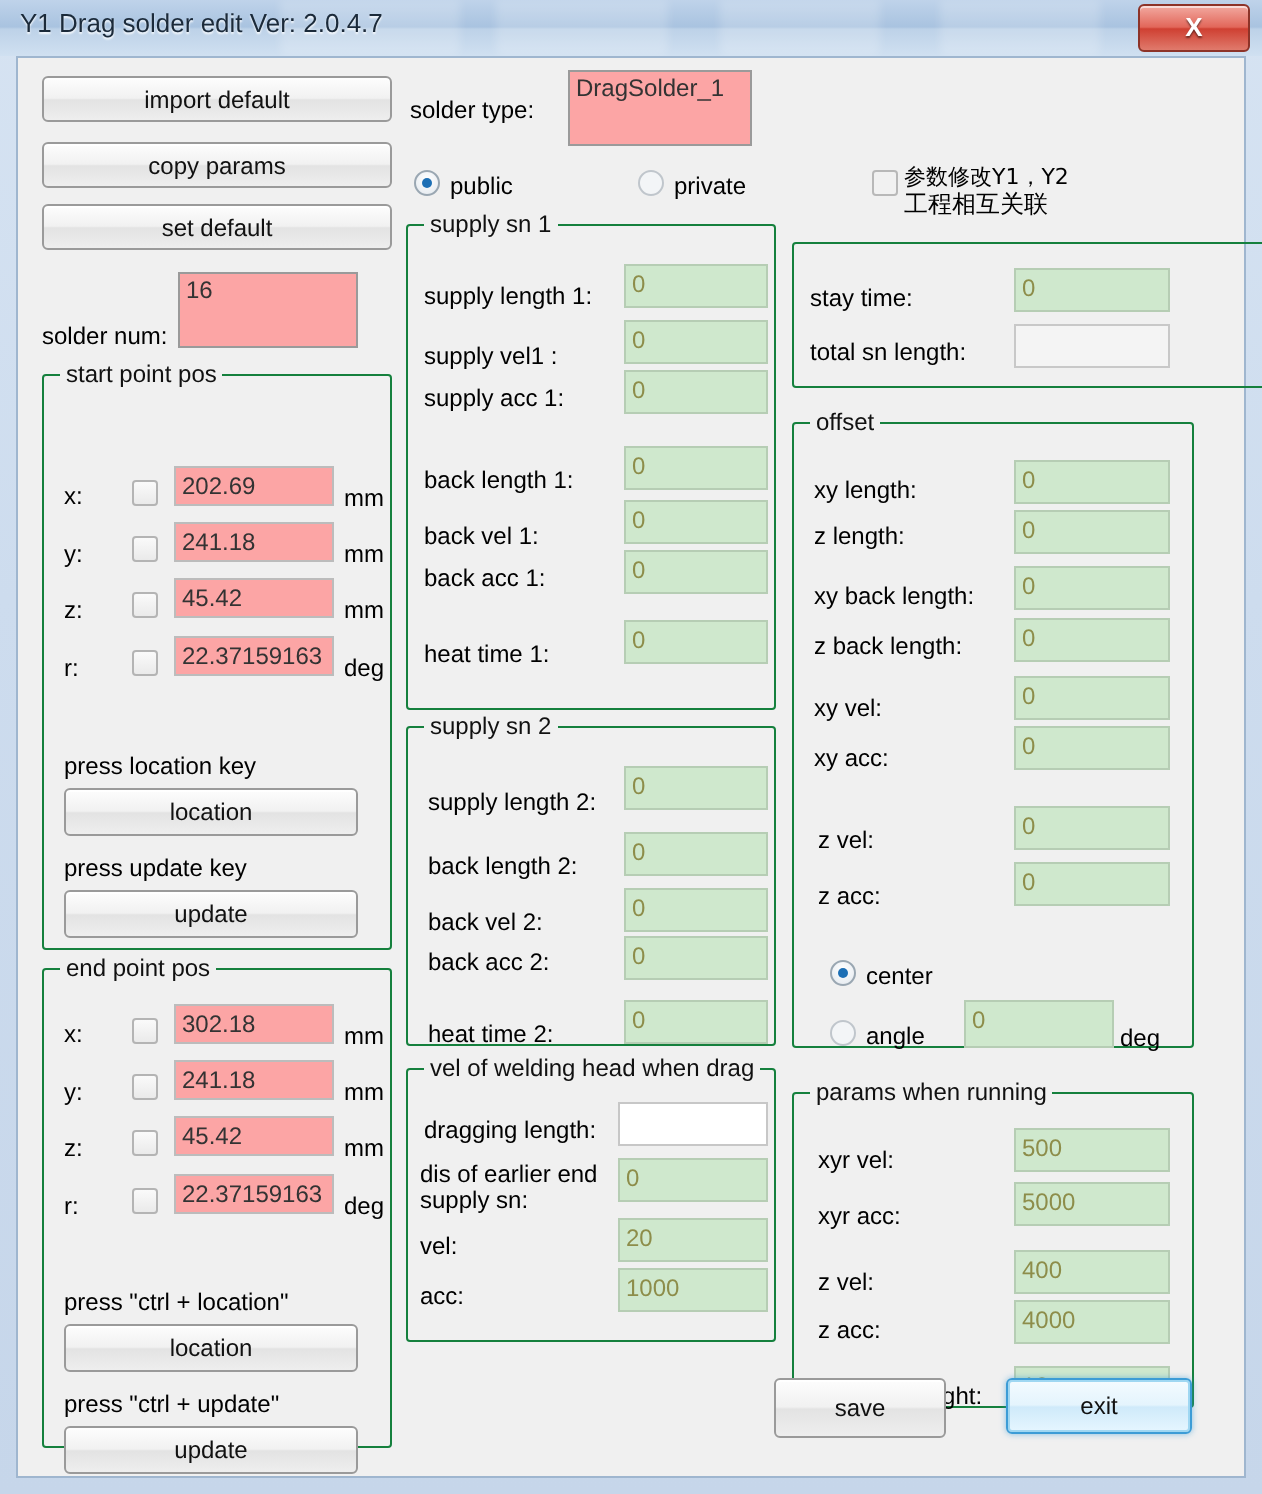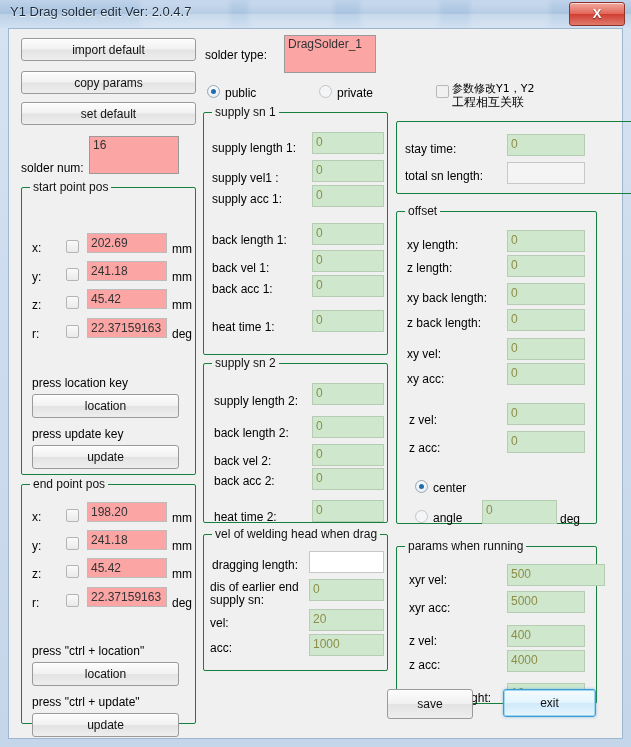--- a/index.html
+++ b/index.html
@@ -180,21 +180,21 @@
         <div class="btn" style="left:10px;top:206px;width:147px;height:24px;">location</div>
         <div class="lbl" style="left:10px;top:239px;">press update key</div>
         <div class="btn" style="left:10px;top:257px;width:147px;height:24px;">update</div>
       </div>
 
       <div class="grp" style="left:12px;top:455px;width:175px;height:240px;">
         <div class="cap">end point pos</div>
 
         <div class="lbl" style="left:10px;top:25px;">x:</div>
         <div class="cb" style="left:44px;top:24px;"></div>
-        <div class="tb" style="left:65px;top:17px;width:80px;height:20px;">198.20</div>
+        <div class="tb" style="left:65px;top:17px;width:80px;height:20px;">302.18</div>
         <div class="lbl" style="left:150px;top:26px;">mm</div>
 
         <div class="lbl" style="left:10px;top:54px;">y:</div>
         <div class="cb" style="left:44px;top:52px;"></div>
         <div class="tb" style="left:65px;top:45px;width:80px;height:20px;">241.18</div>
         <div class="lbl" style="left:150px;top:54px;">mm</div>
 
         <div class="lbl" style="left:10px;top:82px;">z:</div>
         <div class="cb" style="left:44px;top:80px;"></div>
         <div class="tb" style="left:65px;top:73px;width:80px;height:20px;">45.42</div>
@@ -313,21 +313,21 @@
         <div class="rd off" style="left:18px;top:298px;"></div>
         <div class="lbl" style="left:36px;top:299px;">angle</div>
         <div class="tb green" style="left:85px;top:288px;width:75px;height:24px;">0</div>
         <div class="lbl" style="left:163px;top:300px;">deg</div>
       </div>
 
       <div class="grp" style="left:387px;top:517px;width:201px;height:158px;">
         <div class="cap">params when running</div>
 
         <div class="lbl" style="left:12px;top:26px;">xyr vel:</div>
-        <div class="tb green" style="left:110px;top:17px;width:98px;height:22px;">500</div>
+        <div class="tb green" style="left:110px;top:17px;width:78px;height:22px;">500</div>
 
         <div class="lbl" style="left:12px;top:54px;">xyr acc:</div>
         <div class="tb green" style="left:110px;top:44px;width:78px;height:22px;">5000</div>
 
         <div class="lbl" style="left:12px;top:87px;">z vel:</div>
         <div class="tb green" style="left:110px;top:78px;width:78px;height:22px;">400</div>
 
         <div class="lbl" style="left:12px;top:111px;">z acc:</div>
         <div class="tb green" style="left:110px;top:103px;width:78px;height:22px;">4000</div>
 

